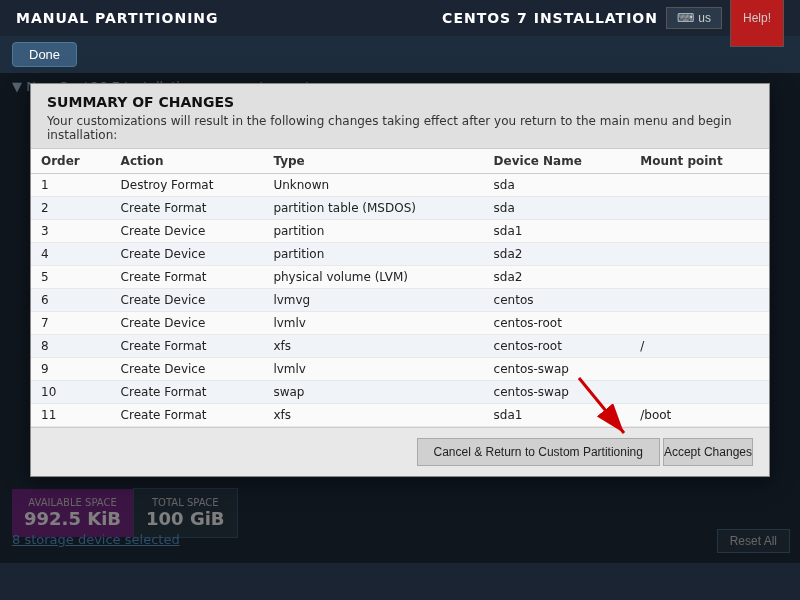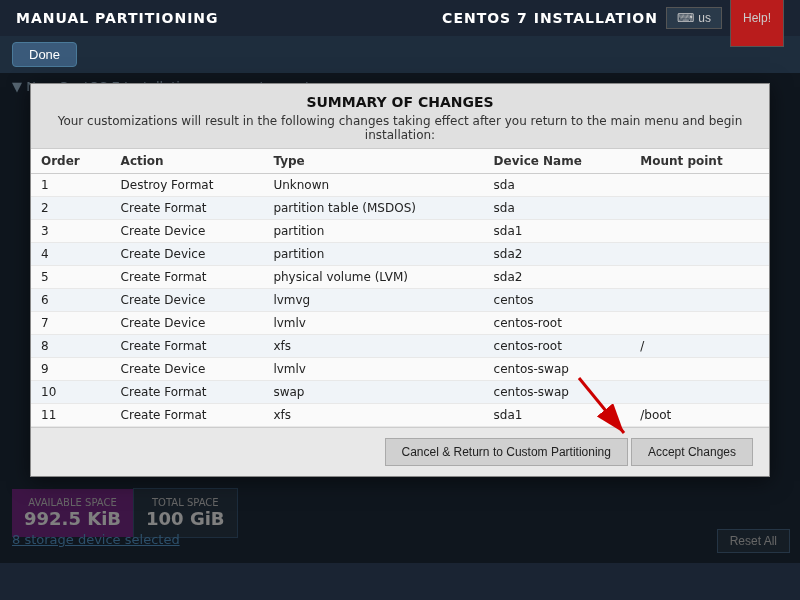--- a/index.html
+++ b/index.html
@@ -114,21 +114,20 @@
       background: #f0f0f0;
       color: #222;
       width: 740px;
       border: 1px solid #888;
       box-shadow: 0 4px 20px rgba(0,0,0,0.5);
     }
     .modal-header {
       background: #e0e0e0;
       padding: 10px 16px 6px;
       border-bottom: 1px solid #ccc;
-      text-align: center;
     }
     .modal-title {
       font-size: 14px;
       font-weight: bold;
       color: #111;
       margin-bottom: 4px;
     }
     .modal-subtitle {
       font-size: 12px;
       color: #333;
@@ -186,21 +185,21 @@
       border: 1px solid #aaa;
       color: #222;
       padding: 6px 16px;
       font-size: 12px;
       cursor: pointer;
     }
     .accept-btn {
       background: #d0d0d0;
       border: 1px solid #aaa;
       color: #222;
-      padding: 6px 16px;
+      padding: 6px 0;
       font-size: 12px;
       cursor: pointer;
     }
 
     
     .arrow-container {
       position: absolute;
       right: 140px;
       top: -60px;
       width: 60px;

